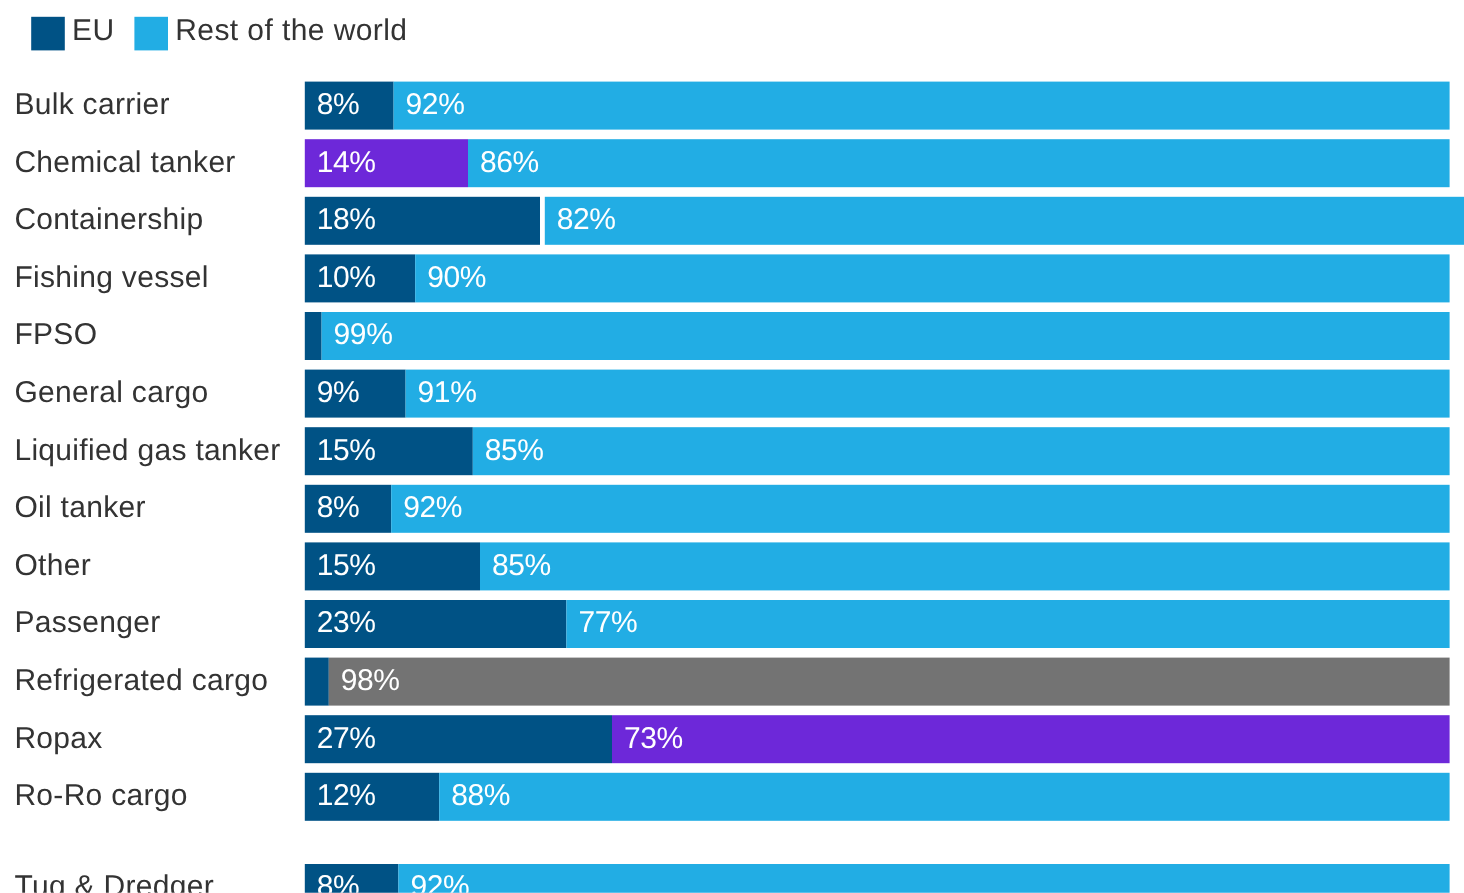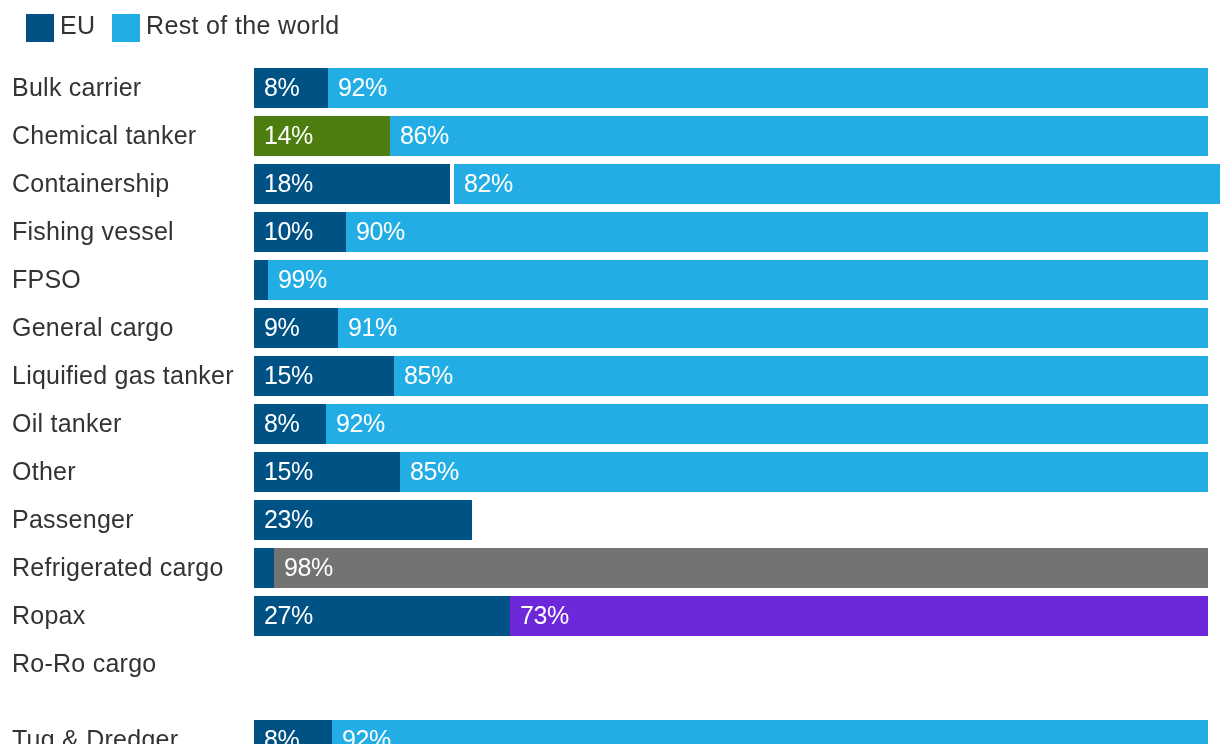--- a/index.html
+++ b/index.html
@@ -56,21 +56,21 @@
             <span class="seg-text">8%</span>
           </div>
         <div class="seg seg-row" style="left: 74px; width: 880px; background: rgb(34, 173, 228);">
             <span class="seg-text">92%</span>
           </div>
       </div>
     </div>
     <div class="row" style="top:116px">
       <div class="cat-label">Chemical tanker</div>
       <div class="bar">
-        <div class="seg seg-eu" style="left: 0px; width: 136px; background: #4d7c0f;">
+        <div class="seg seg-eu" style="left: 0px; width: 136px; background: #6d28d9;">
             <span class="seg-text">14%</span>
           </div>
         <div class="seg seg-row" style="left: 136px; width: 818px; background: rgb(34, 173, 228);">
             <span class="seg-text">86%</span>
           </div>
       </div>
     </div>
     <div class="row" style="top:164px">
       <div class="cat-label">Containership</div>
       <div class="bar">
@@ -147,20 +147,23 @@
             <span class="seg-text">85%</span>
           </div>
       </div>
     </div>
     <div class="row" style="top:500px">
       <div class="cat-label">Passenger</div>
       <div class="bar">
         <div class="seg seg-eu" style="left: 0px; width: 218px; background: rgb(0, 82, 133);">
             <span class="seg-text">23%</span>
           </div>
+        <div class="seg seg-row" style="left: 218px; width: 736px; background: rgb(34, 173, 228);">
+            <span class="seg-text">77%</span>
+          </div>
       </div>
     </div>
     <div class="row" style="top:548px">
       <div class="cat-label">Refrigerated cargo</div>
       <div class="bar">
         <div class="seg seg-eu" style="left: 0px; width: 20px; background: rgb(0, 82, 133);">
             <span class="seg-text"></span>
           </div>
         <div class="seg seg-row" style="left: 20px; width: 934px; background: #737373;">
             <span class="seg-text">98%</span>
@@ -173,20 +176,28 @@
         <div class="seg seg-eu" style="left: 0px; width: 256px; background: rgb(0, 82, 133);">
             <span class="seg-text">27%</span>
           </div>
         <div class="seg seg-row" style="left: 256px; width: 698px; background: #6d28d9; text-align: right;">
             <span class="seg-text">73%</span>
           </div>
       </div>
     </div>
     <div class="row" style="top:644px">
       <div class="cat-label">Ro-Ro cargo</div>
+      <div class="bar">
+        <div class="seg seg-eu" style="left: 0px; width: 112px; background: rgb(0, 82, 133);">
+            <span class="seg-text">12%</span>
+          </div>
+        <div class="seg seg-row" style="left: 112px; width: 842px; background: rgb(34, 173, 228);">
+            <span class="seg-text">88%</span>
+          </div>
+      </div>
     </div>
     <div class="row" style="top:720px">
       <div class="cat-label">Tug &amp; Dredger</div>
       <div class="bar">
         <div class="seg seg-eu" style="left: 0px; width: 78px; background: rgb(0, 82, 133);">
             <span class="seg-text">8%</span>
           </div>
         <div class="seg seg-row" style="left: 78px; width: 876px; background: rgb(34, 173, 228);">
             <span class="seg-text">92%</span>
           </div>

